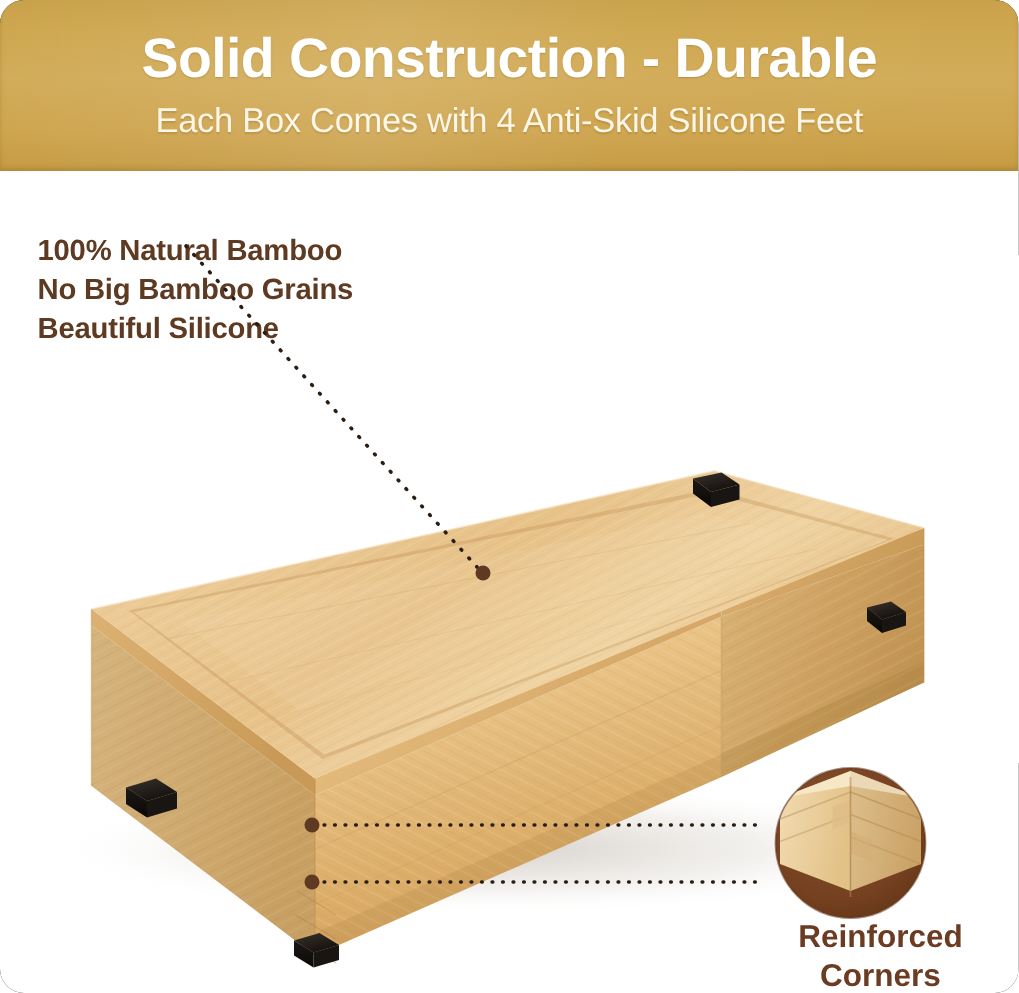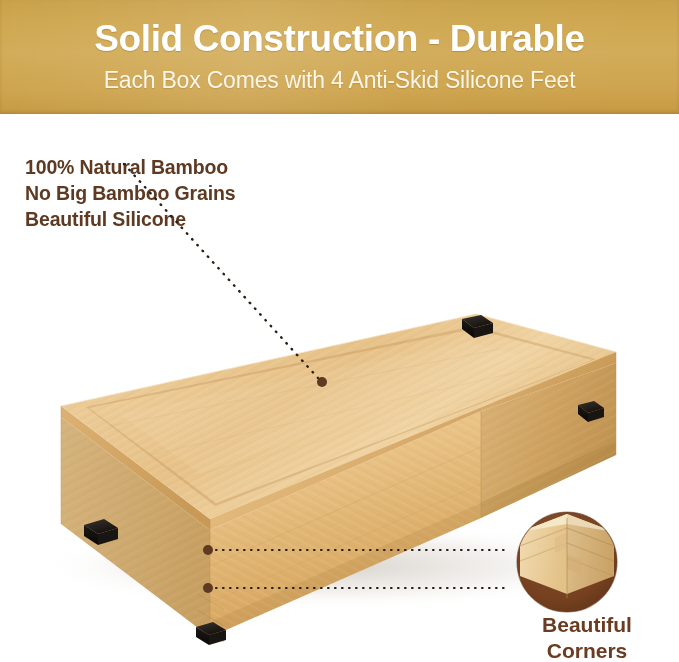--- a/index.html
+++ b/index.html
@@ -3,21 +3,21 @@
 <meta charset="utf-8">
 <style>
   html,body{margin:0;padding:0;}
   body{
     width:679px;height:662px;
     background:#ffffff;
     font-family:"Liberation Sans", sans-serif;
     overflow:hidden;
     position:relative;
   }
-  #stage{position:relative;width:679px;height:662px;overflow:hidden;background:#000000;}
+  #stage{position:relative;width:679px;height:662px;overflow:hidden;background:#000000;border-radius:16px;}
 
   
   .banner{
     position:absolute;left:0;top:0;width:679px;height:114px;
     background:linear-gradient(180deg,#c9a14a 0%, #cfa750 18%, #d2ac59 46%, #cea44e 78%, #c59a42 100%);
     box-shadow:inset 0 -2px 3px rgba(120,85,20,.25);
     overflow:hidden;
   }
   .banner:after{
     content:"";position:absolute;left:0;right:0;top:0;height:114px;
@@ -73,21 +73,21 @@
 
   <div class="body-area">
 
     <div class="anno-text">
       <div>100% Natural Bamboo</div>
       <div>No Big Bamboo Grains</div>
       <div>Beautiful Silicone</div>
     </div>
 
     <div class="circle-caption">
-      <div>Beautiful</div>
+      <div>Reinforced</div>
       <div>Corners</div>
     </div>
 
     <svg class="illus" viewBox="0 0 679 548">
       <defs>
 
         <linearGradient id="lidBase" x1="0" y1="0" x2="1" y2="0.55">
           <stop offset="0%" stop-color="#e0b87c"></stop>
           <stop offset="22%" stop-color="#eccb97"></stop>
           <stop offset="48%" stop-color="#e7c289"></stop>

